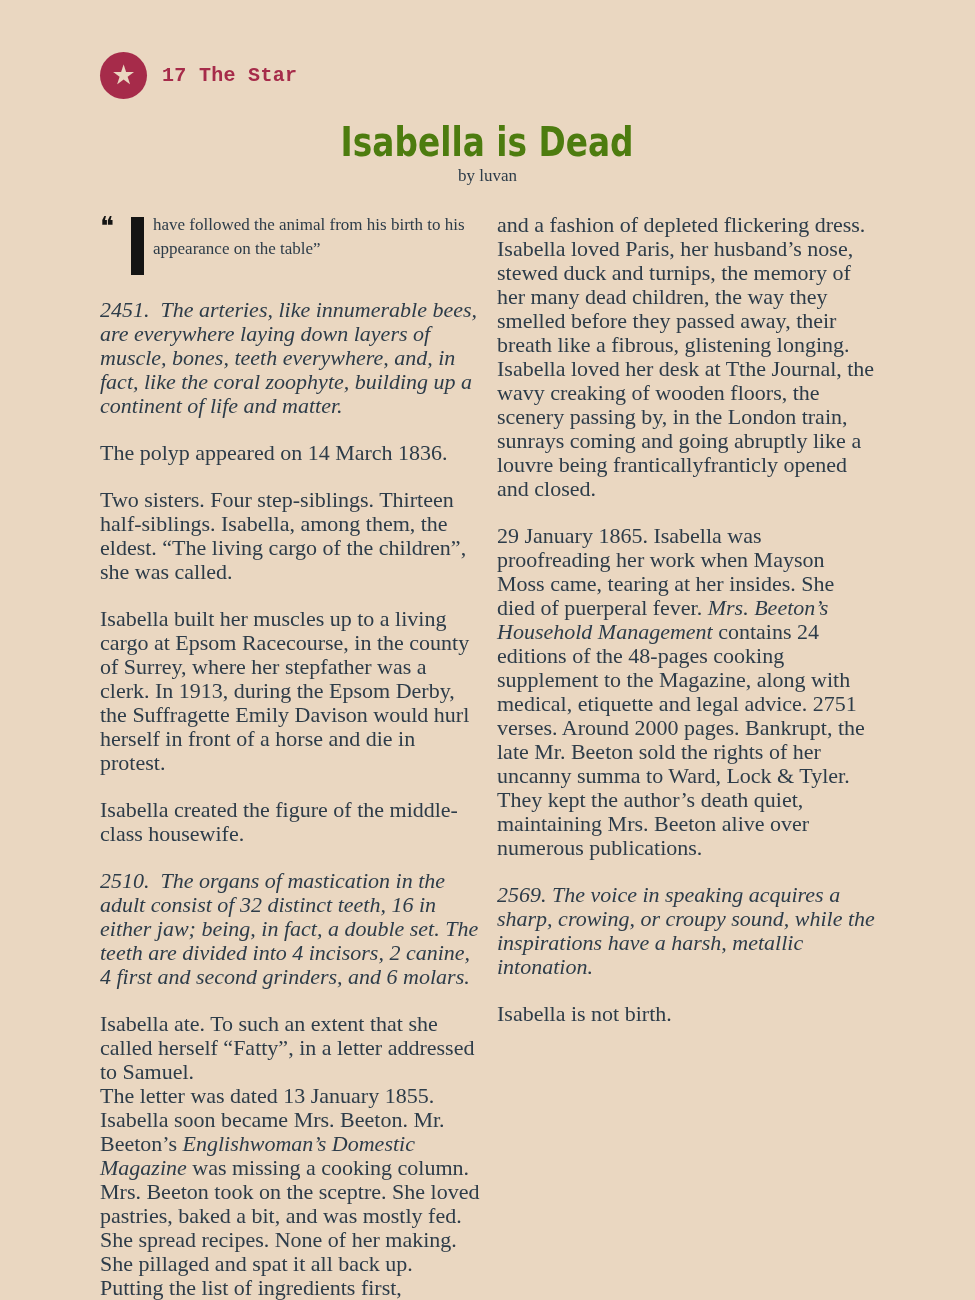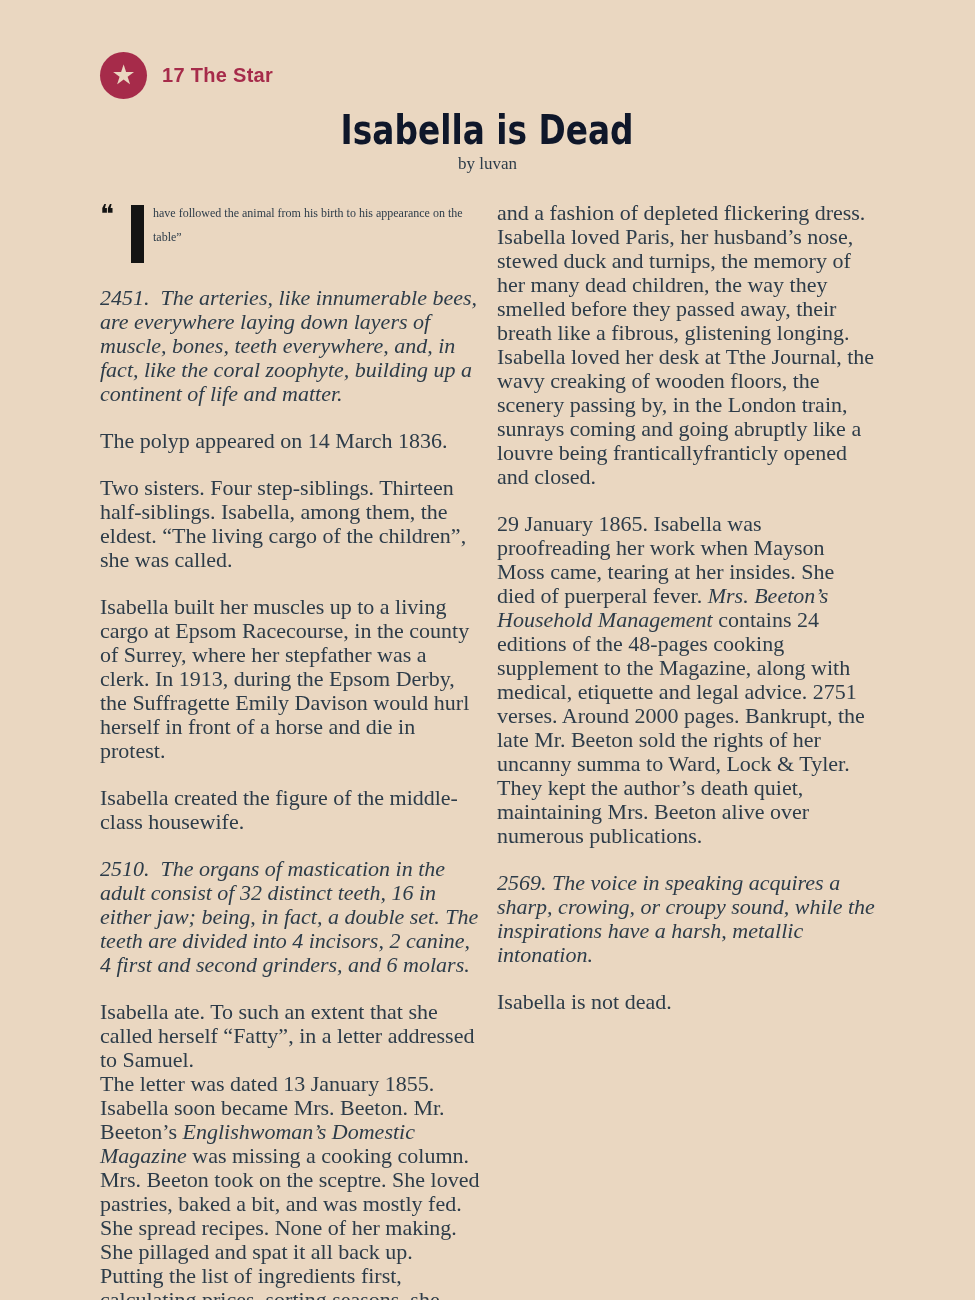--- a/index.html
+++ b/index.html
@@ -22,29 +22,29 @@
     background:#a62b4a;
     display:flex;align-items:center;justify-content:center;
     flex:none;
   }
   .star-badge .glyph{
     font-family:"DejaVu Sans", sans-serif;
     color:#ead7c1;font-size:27px;line-height:1;
     transform:translateY(-1px);
   }
   .chapter-label{
-    font-family:Liberation Sans, sans-serif;
+    font-family:Liberation Mono, monospace;
     font-weight:bold;font-size:20px;
     color:#a62b4a;margin-left:15px;letter-spacing:0.3px;
   }
   h1.title{
-    margin:9px 0 0 0;text-align:center;
+    margin:21px 0 0 0;text-align:center;
     font-family:"DejaVu Sans", sans-serif;
     font-weight:bold;font-size:41px;line-height:44px;
-    color:#0f172a;
+    color:#4d7c0f;
   }
   h1.title .squeeze{display:inline-block;transform:scaleX(.8);transform-origin:center;letter-spacing:0px;}
   .byline{
     text-align:center;font-size:17px;line-height:20px;
     margin-top:2px;color:#2d3c49;
   }
 
   
   .columns{
     display:flex;gap:17px;
@@ -61,21 +61,21 @@
   .quote-block{display:flex;align-items:flex-start;}
   .quote-mark{
     font-family:"DejaVu Sans", sans-serif;
     color:#141414;font-size:26px;line-height:20px;
     width:31px;flex:none;margin-top:3px;
   }
   .quote-bar{
     width:13px;height:58px;background:#141414;
     flex:none;margin:4px 9px 0 0;
   }
-  .quote-body{font-size:12px;line-height:24px;}
+  .quote-body{font-size:17px;line-height:24px;}
   .quote-attr{display:block;}
 </style>
 </head>
 <body>
 
 <div class="page">
 
   <div class="chapter-row">
     <div class="star-badge">
       <span class="glyph">★</span>
@@ -100,17 +100,17 @@
         <p><span>Two sisters. Four step-siblings. Thirteen half-sib­lings. Isabella, among them, the eldest. “The living cargo of the children”, she was called.</span></p>
         <p><span>Isabella built her muscles up to a living cargo at Ep­som Racecourse, in the county of Surrey, where her stepfather was a clerk. In 1913, during the Epsom Der­by, the Suffragette Emily Davison would hurl herself in front of a horse and die in protest.</span></p>
         <p><span>Isabella created the figure of the middle-class house­wife.</span></p>
         <p class="verse"><span class="it">2510. The organs of mastication in the adult consist of 32 distinct teeth, 16 in either jaw; being, in fact, a double set. The teeth are divided into 4 incisors, 2 canine, 4 first and second grinders, and 6 molars.</span></p>
         <p><span>Isabella ate. To such an extent that she called herself “Fatty”, in a letter addressed to Samuel.</span><br><span>The letter was dated 13 January 1855. Isabella soon became Mrs. Beeton. Mr. Beeton’s </span><span class="it">Englishwoman’s Do­mestic Magazine</span><span> was missing a cooking column. Mrs. Beeton took on the sceptre. She loved pastries, baked a bit, and was mostly fed. She spread recipes. None of her making. She pillaged and spat it all back up. Putting the list of ingredients first, calculating pric­es, sorting seasons, she normalised the untamed. She diffused a knowledge so far untold. She made sure that one could squeeze between the ancestral matron</span></p>
       </div>
     <div class="col">
         <p><span>and a fashion of depleted flickering dress.</span><br><span>Isabella loved Paris, her husband’s nose, stewed duck and turnips, the memory of her many dead children, the way they smelled before they passed away, their breath like a fibrous, glistening longing. Isabella loved her desk at Tthe Journal, the wavy creaking of wooden floors, the scenery passing by, in the London train, sunrays coming and going abruptly like a lou­vre being franticallyfranticly opened and closed.</span></p>
         <p><span>29 January 1865. Isabella was proofreading her work when Mayson Moss came, tearing at her insides. She died of puerperal fever. </span><span class="it">Mrs. Beeton’s Household Man­agement</span><span> contains 24 editions of the 48-pages cooking supplement to the Magazine, along with medical, etiquette and legal advice. 2751 verses. Around 2000 pages. Bankrupt, the late Mr. Beeton sold the rights of her uncanny summa to Ward, Lock &amp; Tyler. They kept the author’s death quiet, maintaining Mrs. Bee­ton alive over numerous publications.</span></p>
         <p class="verse"><span class="it">2569. The voice in speaking acquires a sharp, crowing, or croupy sound, while the inspirations have a harsh, metallic intonation.</span></p>
-        <p><span>Isabella is not dead.</span></p>
+        <p><span>Isabella is not birth.</span></p>
       </div>
   </div>
 
 </div>
 
 </body></html>

